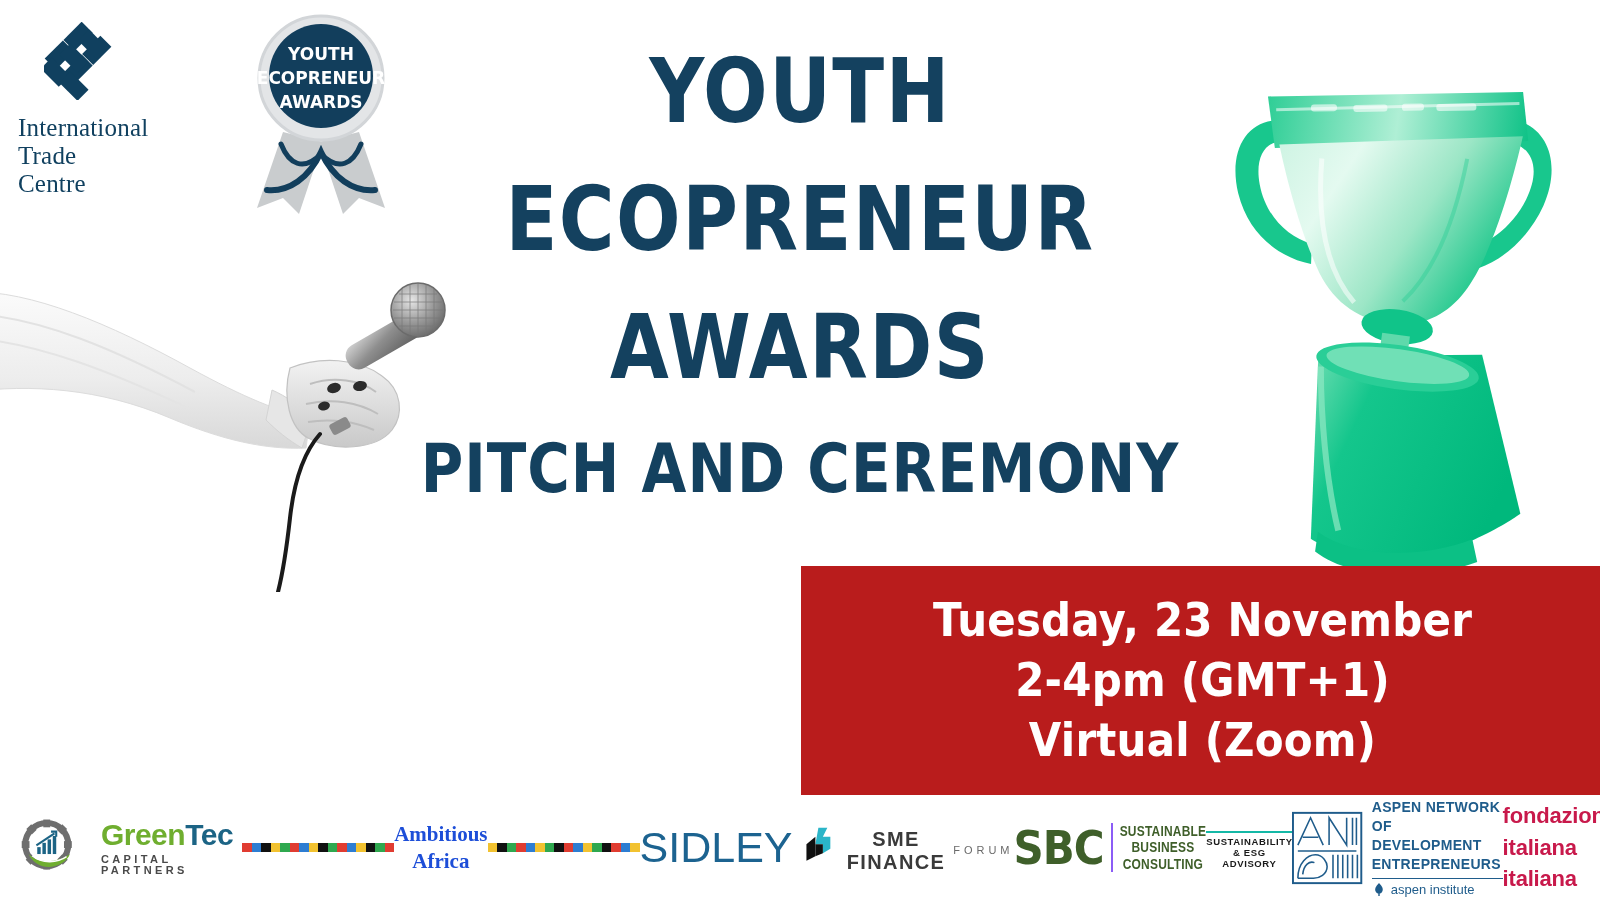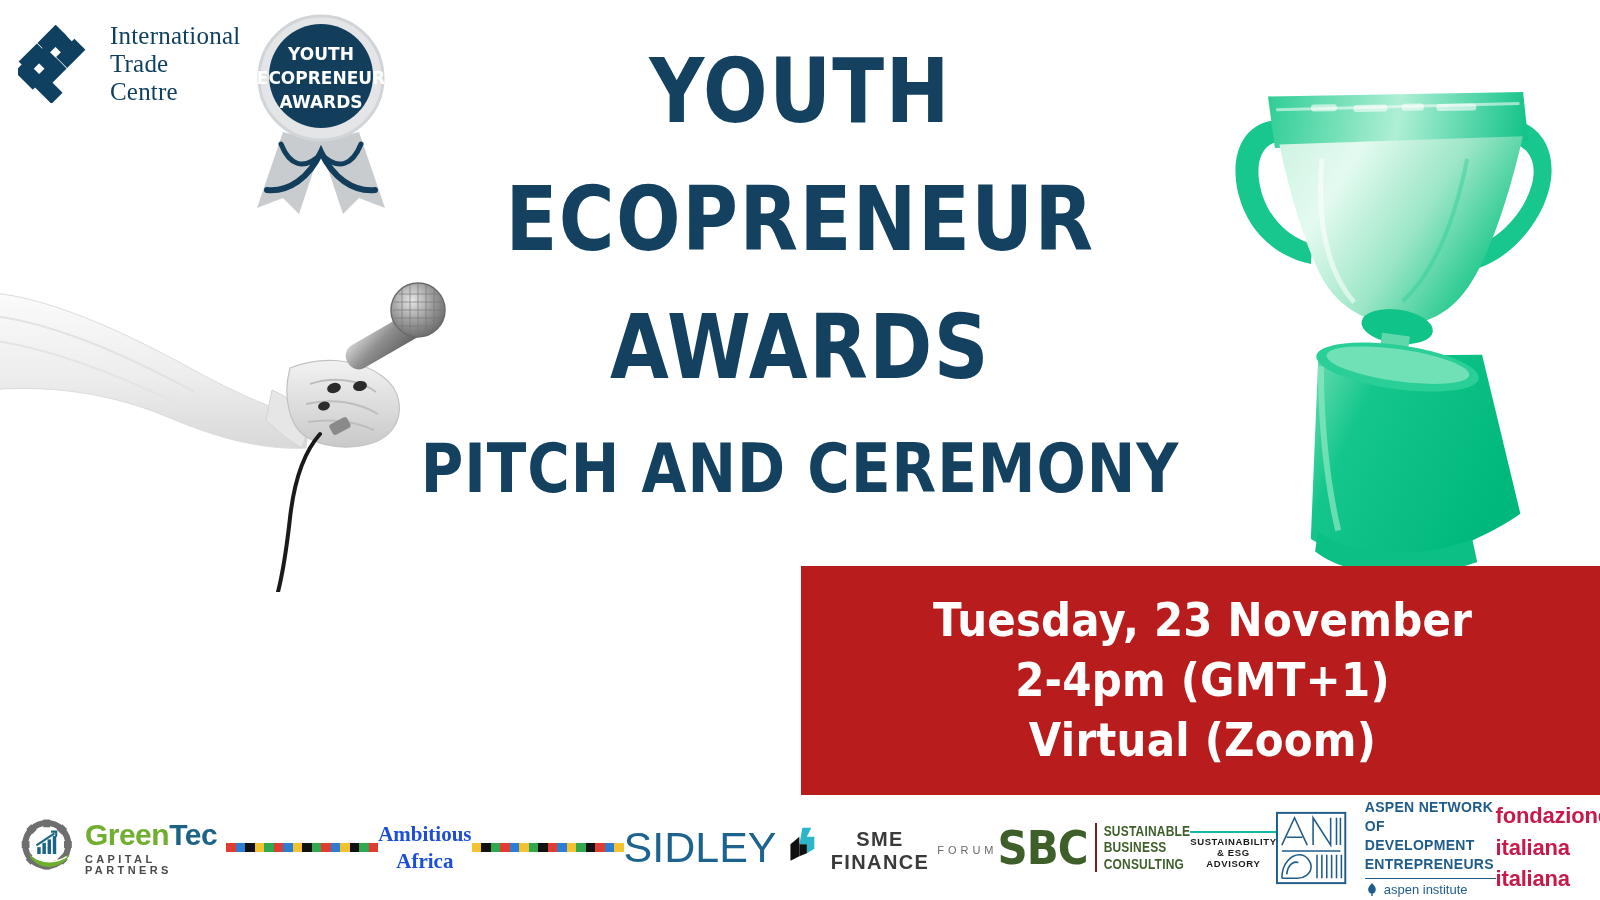--- a/index.html
+++ b/index.html
@@ -19,20 +19,21 @@
   }
 
   
   .itc-logo {
     position: absolute;
     left: 18px;
     top: 22px;
     display: flex;
     align-items: center;
     gap: 14px;
+    flex-direction: column;
   }
   .itc-mark { width: 78px; height: 78px; display: block; }
   .itc-words {
     color: #10405F;
     font-family: "Liberation Serif", serif;
     font-size: 25px;
     line-height: 1.12;
     letter-spacing: 0.2px;
   }
 
@@ -131,21 +132,21 @@
     background: #ffffff;
     display: flex;
     align-items: center;
     justify-content: space-around;
     padding: 0 20px;
     box-sizing: border-box;
   }
   .sponsor { display: flex; align-items: center; justify-content: center; }
 
   
-  .gt { display: flex; align-items: center; gap: 8px; }
+  .gt { display: flex; align-items: center; gap: 24px; }
   .gt-text { line-height: 1; }
   .gt-name { font-size: 30px; font-weight: bold; letter-spacing: -0.5px; }
   .gt-green { color: #6FAE2F; }
   .gt-blue { color: #1C6485; }
   .gt-sub {
     font-size: 11px; color: #4A4A4A; letter-spacing: 3.4px;
     margin-top: 4px; font-weight: bold;
   }
 
   
@@ -175,32 +176,32 @@
 
   
   .sbc { text-align: center; }
   .sbc-row { display: flex; align-items: center; gap: 7px; }
   .sbc-abbr {
     font-family: "DejaVu Sans", sans-serif; font-weight: bold;
     color: #3F5F2A; font-size: 42px; letter-spacing: -1px;
     line-height: 1; transform: scaleY(1.12);
   }
   .sbc-stack {
-    border-left: 2px solid #7f1d1d; padding-left: 7px;
+    border-left: 2px solid #8b5cf6; padding-left: 7px;
     font-size: 12px; color: #3F5F2A; font-weight: bold;
-    line-height: 1.35; text-align: left; letter-spacing: 0.2px;
+    line-height: 1.35; text-align: center; letter-spacing: 0.2px;
   }
   .sbc-stack span { display: block; transform: scaleY(1.2); }
   .sbc-foot {
     border-top: 2px solid #14b8a6; margin-top: 4px; padding-top: 3px;
     font-size: 9.5px; font-weight: bold; color: #1A1A1A; letter-spacing: 0.6px;
   }
 
   
-  .ande { display: flex; align-items: center; gap: 18px; }
+  .ande { display: flex; align-items: center; gap: 9px; }
   .ande-text { color: #1F5C8B; }
   .ande-l1 {
     font-size: 14px; font-weight: bold; line-height: 1.35; letter-spacing: 0.3px;
   }
   .ande-rule { border-top: 1.5px solid #1F5C8B; margin: 4px 0 3px; }
   .ande-inst { display: flex; align-items: center; gap: 5px; font-size: 13px; }
 
   
   .fia {
     color: #C8194B; font-size: 22px; font-weight: bold;

